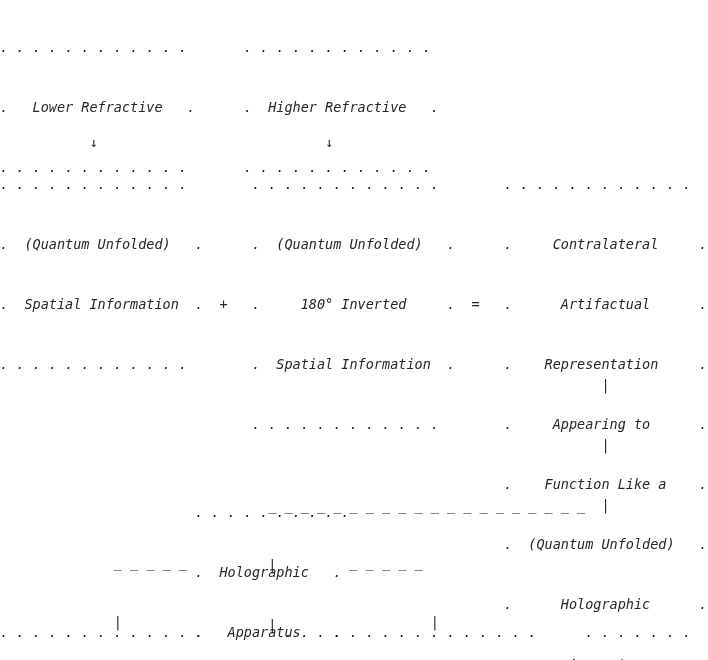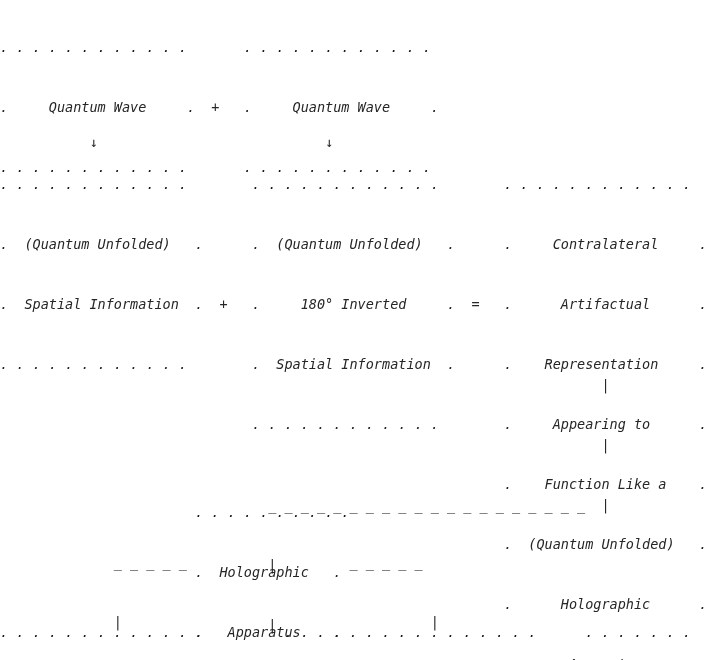--- a/index.html
+++ b/index.html
@@ -36,21 +36,21 @@
   
   .row.dots { color: #1a1a1a; }
 </style>
 </head>
 <body>
 
 <div id="stage">
 
   <div class="grid" style="left:0px; top:-3px;">
     <div class="row dots">. . . . . . . . . . . .       . . . . . . . . . . . .   </div>
-    <div class="row">.     Quantum Wave     .  +   .     Quantum Wave     .  </div>
+    <div class="row">.   Lower Refractive   .      .  Higher Refractive   .  </div>
     <div class="row dots">. . . . . . . . . . . .       . . . . . . . . . . . .   </div>
   </div>
 
   <div class="grid conn" style="left:0px; top:92px;">
     <div class="row">           ↓                            ↓               </div>
   </div>
 
   <div class="grid" style="left:0px; top:134px;">
     <div class="row dots">. . . . . . . . . . . .        . . . . . . . . . . . .        . . . . . . . . . . . .   </div>
     <div class="row">.  (Quantum Unfolded)   .      .  (Quantum Unfolded)   .      .     Contralateral     . </div>

